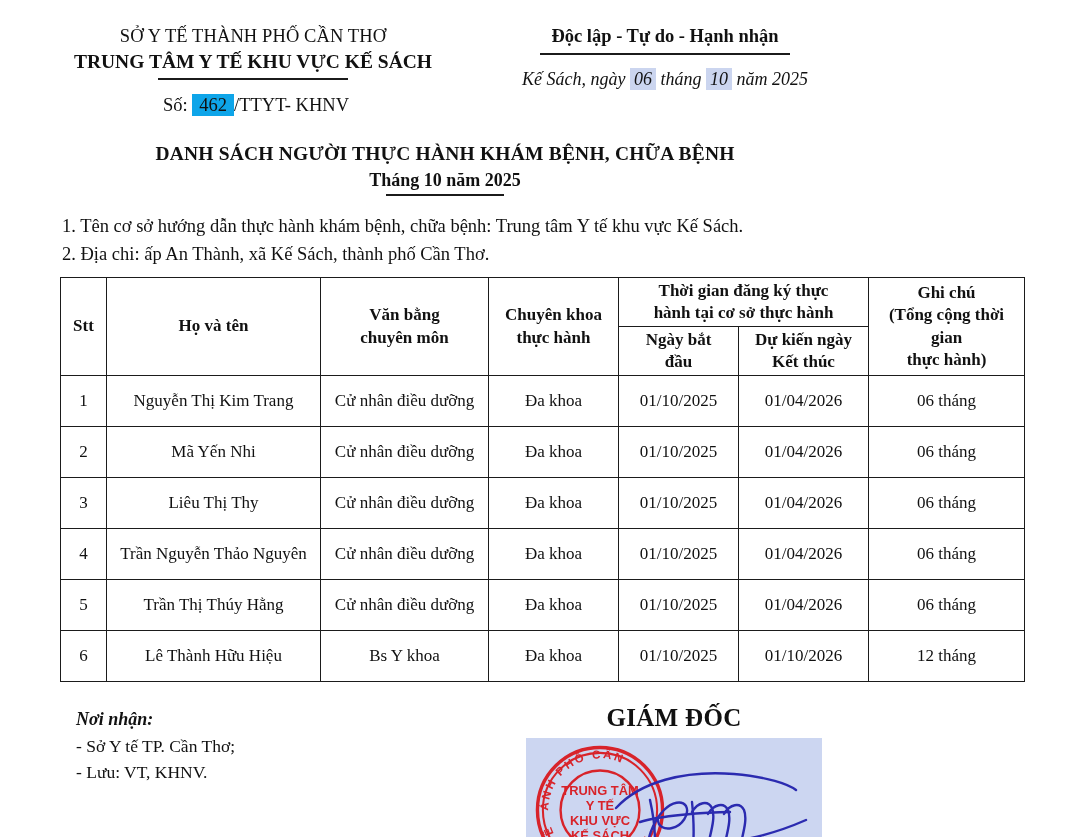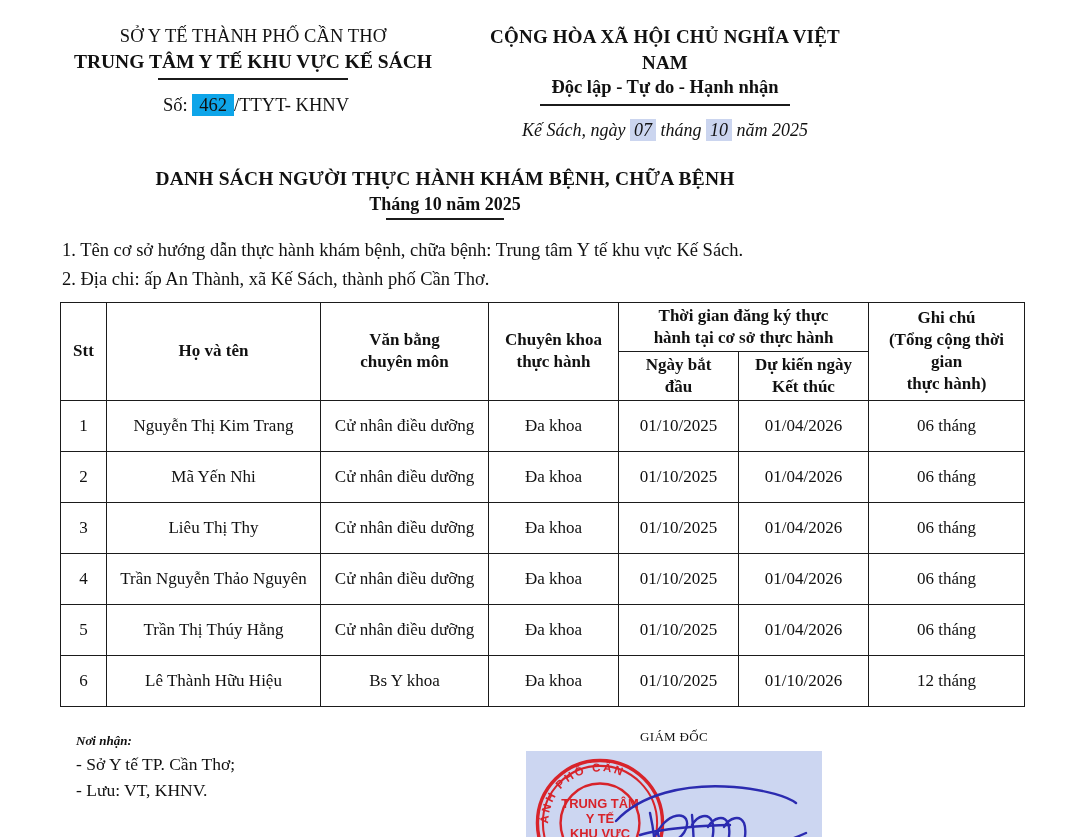--- a/index.html
+++ b/index.html
@@ -160,32 +160,32 @@
   .recipients {
     position: absolute;
     left: 76px;
     top: 0;
     font-size: 17.5px;
     line-height: 1.5;
   }
   .recipients .rec-title {
     font-weight: bold;
     font-style: italic;
-    font-size: 13px;
+    font-size: 18px;
   }
   .signature {
     position: absolute;
     right: 56px;
     top: -2px;
     width: 320px;
     text-align: center;
   }
   .sig-role {
-    font-size: 13px;
-    font-weight: normal;
+    font-size: 25px;
+    font-weight: bold;
     letter-spacing: .3px;
   }
   .sig-area {
     position: relative;
     height: 150px;
     margin-top: 2px;
   }
   .sig-hl {
     position: absolute;
     left: 12px;
@@ -223,28 +223,27 @@
         <span>TRUNG TÂM Y TẾ KHU VỰC KẾ SÁCH</span>
         <span class="rule-under" style="width:190px;"></span>
       </div>
       <div class="doc-no">
         <span>Số:</span>
         <span class="hl">462</span><span>/TTYT- KHNV</span>
       </div>
     </div>
 
     <div class="hdr-right">
-      <div class="nation-top">CỘNG HÒA XÃ HỘI CHỦ NGHĨA VIỆT NAM</div>
       <div class="nation-sub">
         <span>Độc lập - Tự do - Hạnh nhận</span>
         <span class="rule-under" style="width:250px;"></span>
       </div>
       <div class="place-date">
         <span>Kế Sách, ngày</span>
-        <span class="hl-tight">07</span>
+        <span class="hl-tight">06</span>
         <span>tháng</span>
         <span class="hl-tight">10</span>
         <span>năm</span>
         <span>2025</span>
       </div>
     </div>
   </div>
 
   <div class="title-block">
     <div class="doc-title">DANH SÁCH NGƯỜI THỰC HÀNH KHÁM BỆNH, CHỮA BỆNH</div>

